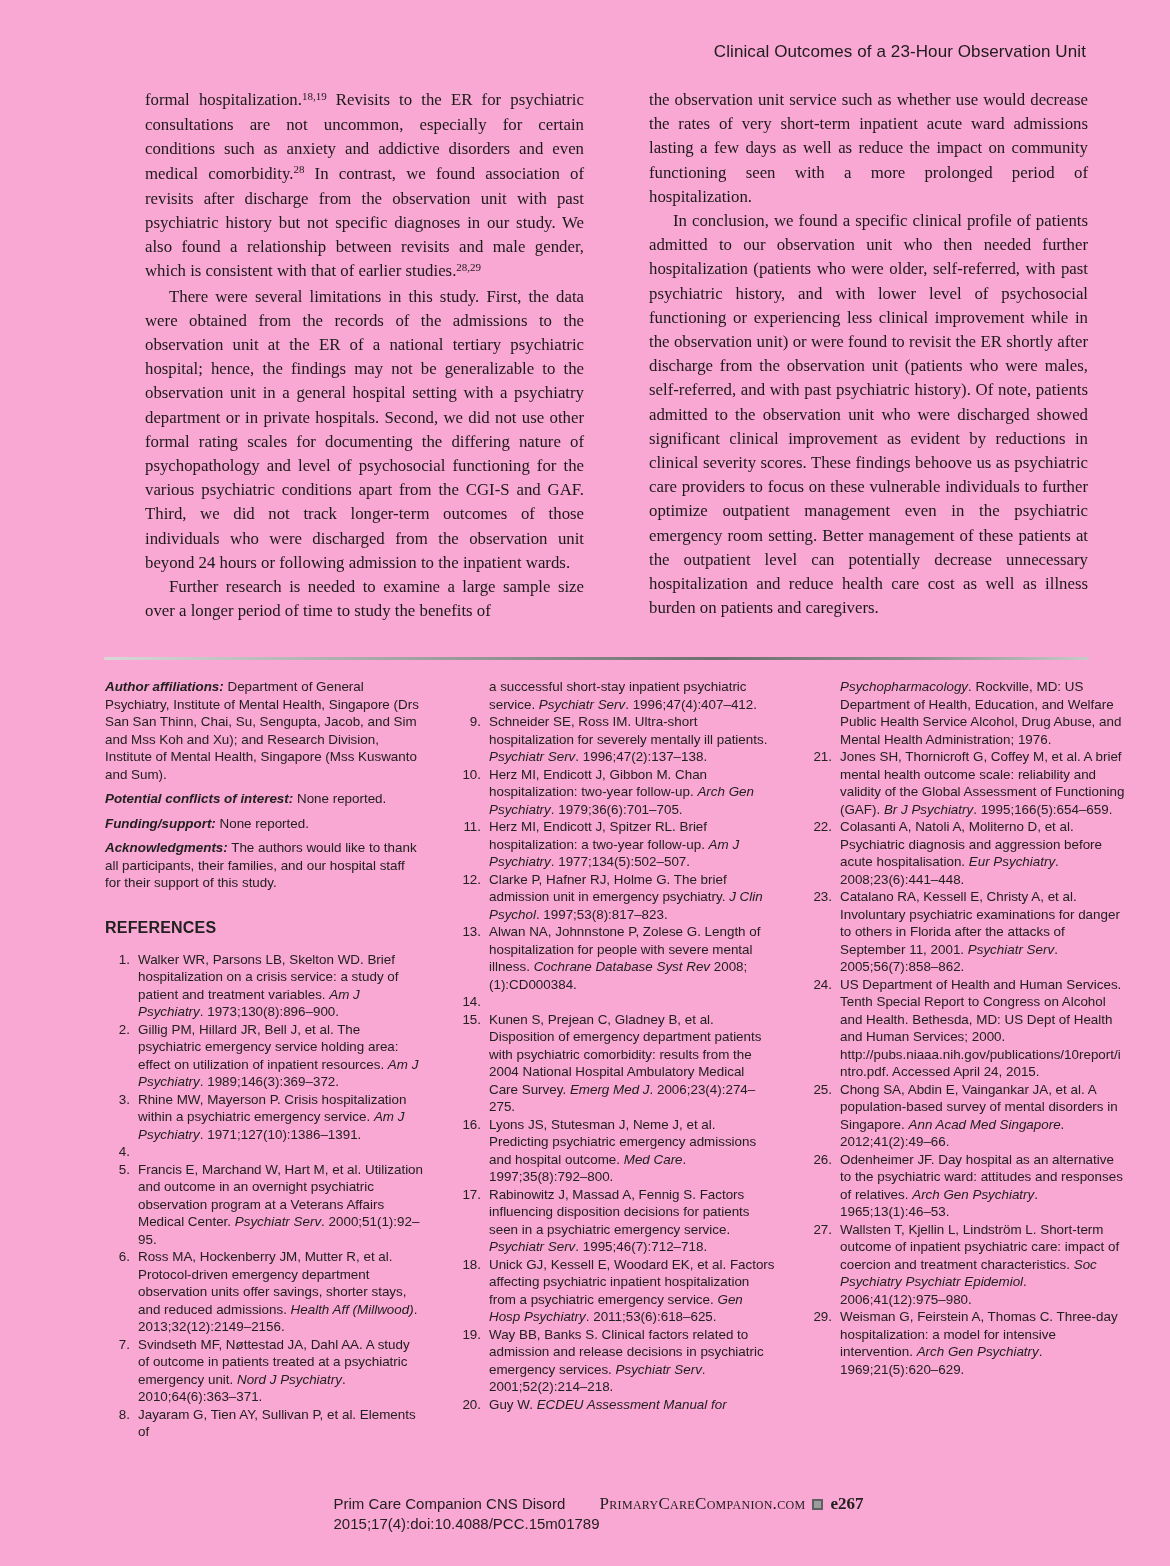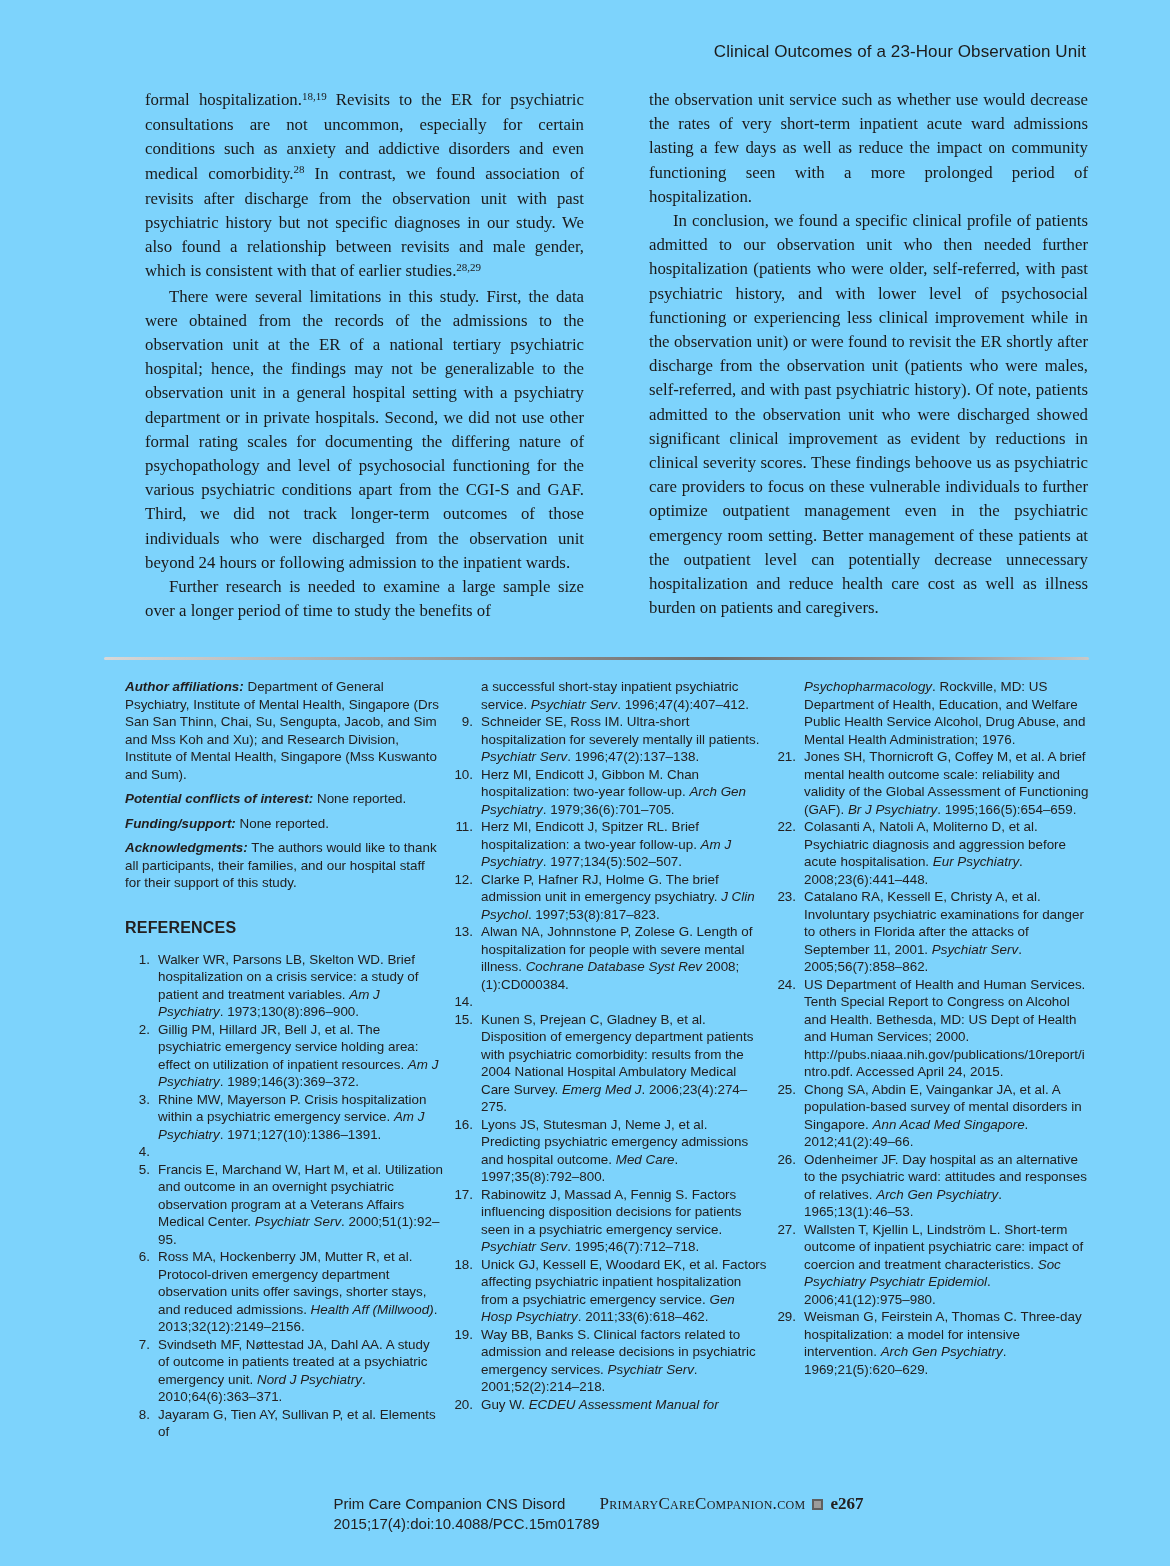--- a/index.html
+++ b/index.html
@@ -1,20 +1,20 @@
 <!DOCTYPE html>
 <html><head>
 <meta charset="utf-8">
 <style>
   * { margin:0; padding:0; box-sizing:border-box; }
   html,body { background:#ffffff; }
   .page {
     position:relative;
     width:1170px; height:1566px;
-    background:#7dd3fc;
+    background:#f9a8d4;
     font-family:"Liberation Serif", serif;
     color:#1e1c1c;
     overflow:hidden;
   }
   .running-head {
     position:absolute; top:42px; right:84px;
     font-family:"Liberation Sans", sans-serif;
     font-size:17px; color:#1d1b1b; letter-spacing:0.1px;
   }
   .body-cols {
@@ -29,24 +29,23 @@
   .bcol p.indent { text-indent:24px; }
   .sup { font-size:11px; position:relative; top:-5.5px; letter-spacing:0; }
   .it { font-style:italic; }
   .divider {
     position:absolute; top:657px; left:104px; width:985px; height:3px;
     background:linear-gradient(to right,#d8d8d8 0%,#9b9b9b 35%,#6e6e6e 62%,#8d8d8d 82%,#c9c9c9 100%);
     border-radius:2px;
   }
   .bottom {
     position:absolute; top:678px; left:105px; width:990px;
-    display:flex; gap:4px;
+    display:flex; gap:32px;
     font-family:"Liberation Sans", sans-serif;
     color:#232020;
-    margin-left:20px;
   }
   .ncol { width:319px; flex:0 0 319px; }
   .note {
     font-size:13.4px; line-height:17.5px; margin-bottom:7px;
   }
   .note-label { font-weight:bold; font-style:italic; }
   .refs-heading {
     font-family:"Liberation Sans", sans-serif;
     font-weight:bold; font-size:16px; letter-spacing:0.2px;
     margin-top:27px; margin-bottom:14px; color:#232020;
@@ -178,21 +177,21 @@
         <div class="ref">
           <span class="ref-num">16.</span>
           <span class="ref-text"><span>Lyons JS, Stutesman J, Neme J, et al. Predicting psychiatric emergency admissions and hospital outcome. </span><span class="it">Med Care</span><span>. 1997;35(8):792–800.</span></span>
         </div>
         <div class="ref">
           <span class="ref-num">17.</span>
           <span class="ref-text"><span>Rabinowitz J, Massad A, Fennig S. Factors influencing disposition decisions for patients seen in a psychiatric emergency service. </span><span class="it">Psychiatr Serv</span><span>. 1995;46(7):712–718.</span></span>
         </div>
         <div class="ref">
           <span class="ref-num">18.</span>
-          <span class="ref-text"><span>Unick GJ, Kessell E, Woodard EK, et al. Factors affecting psychiatric inpatient hospitalization from a psychiatric emergency service. </span><span class="it">Gen Hosp Psychiatry</span><span>. 2011;33(6):618–462.</span></span>
+          <span class="ref-text"><span>Unick GJ, Kessell E, Woodard EK, et al. Factors affecting psychiatric inpatient hospitalization from a psychiatric emergency service. </span><span class="it">Gen Hosp Psychiatry</span><span>. 2011;53(6):618–625.</span></span>
         </div>
         <div class="ref">
           <span class="ref-num">19.</span>
           <span class="ref-text"><span>Way BB, Banks S. Clinical factors related to admission and release decisions in psychiatric emergency services. </span><span class="it">Psychiatr Serv</span><span>. 2001;52(2):214–218.</span></span>
         </div>
         <div class="ref">
           <span class="ref-num">20.</span>
           <span class="ref-text"><span>Guy W. </span><span class="it">ECDEU Assessment Manual for</span></span>
         </div>
       </div>

